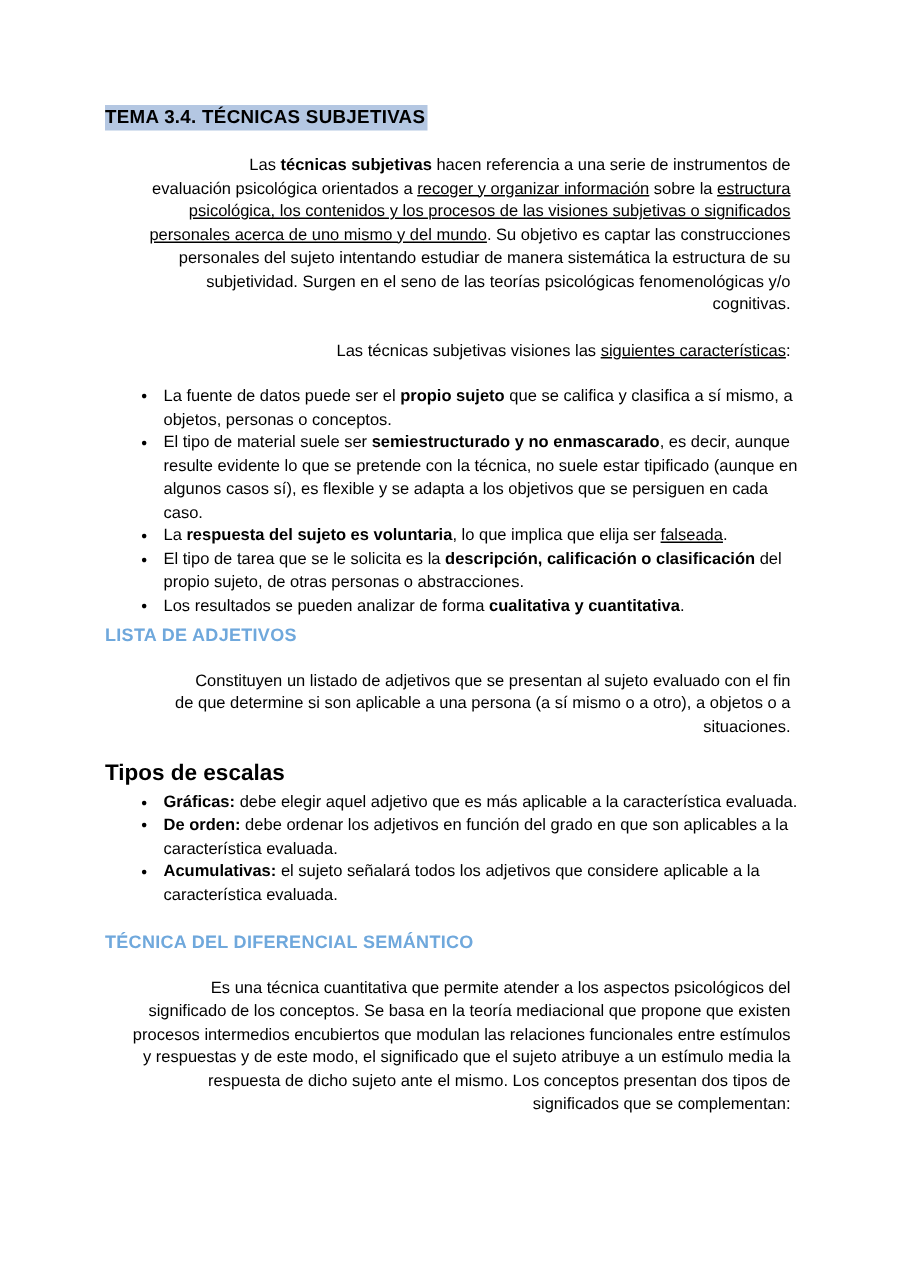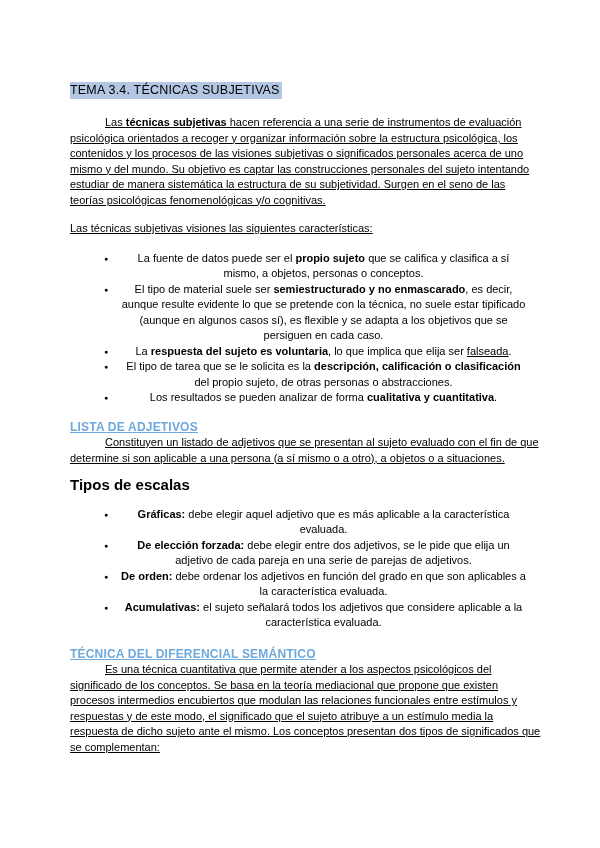--- a/index.html
+++ b/index.html
@@ -17,62 +17,59 @@
   }
   .page {
     box-sizing: border-box;
     width: 600px;
     height: 848px;
     padding: 66px 58px 0 70px;
     background: var(--background, #ffffff);
   }
   .title {
     font-size: 12.5px;
-    font-weight: normal;
+    font-weight: bold;
     line-height: 17px;
-    margin: 16px 0 15px 0;
+    margin: 4px 0 15px 0;
     letter-spacing: 0.2px;
   }
   .title .hl {
     background: var(--highlight, #b4c7e2);
     padding: 1px 2px 2px 0;
   }
   p.body {
     font-size: 11px;
     line-height: 15.5px;
-    margin: 0;
-    text-align: left;
-    text-decoration: underline;
+    margin: 15px;
+    text-align: right;
   }
   .indent {
     text-indent: 35px;
   }
   .mt-intro { margin-top: 16px !important; }
   .mt-lead  { margin-top: 13px !important; }
   h2.section-heading {
     color: var(--heading_blue, #6fa8dc);
     font-size: 12px;
     font-weight: bold;
     line-height: 15.5px;
     margin: 3px 0 0 0;
     letter-spacing: 0.2px;
-    text-decoration: underline;
   }
   h2.section-heading.big-gap { margin-top: 16px; }
   h3.subheading {
     font-size: 15px;
     font-weight: bold;
     line-height: 15.5px;
     margin: 11px 0 0 0;
   }
   ul.doc-list {
-    margin: 14px;
+    margin: 4px;
     padding: 0 0 0 35px;
     list-style: none;
-    text-align: center;
   }
   ul.doc-list li {
     font-size: 11px;
     line-height: 15.5px;
     position: relative;
   }
   ul.doc-list li::before {
     content: "●";
     position: absolute;
     left: -15px;
@@ -103,21 +100,20 @@
   </ul>
 
   <h2 class="section-heading">LISTA DE ADJETIVOS</h2>
 
   <p class="body indent"><span>Constituyen un listado de adjetivos que se presentan al sujeto evaluado con el fin de que determine si son aplicable a una persona (a sí mismo o a otro), a objetos o a situaciones.</span></p>
 
   <h3 class="subheading">Tipos de escalas</h3>
 
   <ul class="doc-list">
     <li><b>Gráficas:</b><span> debe elegir aquel adjetivo que es más aplicable a la característica evaluada.</span></li>
-    <li><b>De elección forzada:</b><span> debe elegir entre dos adjetivos, se le pide que elija un adjetivo de cada pareja en una serie de parejas de adjetivos.</span></li>
     <li><b>De orden:</b><span> debe ordenar los adjetivos en función del grado en que son aplicables a la característica evaluada.</span></li>
     <li><b>Acumulativas:</b><span> el sujeto señalará todos los adjetivos que considere aplicable a la característica evaluada.</span></li>
   </ul>
 
   <h2 class="section-heading big-gap">TÉCNICA DEL DIFERENCIAL SEMÁNTICO</h2>
 
   <p class="body indent"><span>Es una técnica cuantitativa que permite atender a los aspectos psicológicos del significado de los conceptos. Se basa en la teoría mediacional que propone que existen procesos intermedios encubiertos que modulan las relaciones funcionales entre estímulos y respuestas y de este modo, el significado que el sujeto atribuye a un estímulo media la respuesta de dicho sujeto ante el mismo. Los conceptos presentan dos tipos de significados que se complementan:</span></p>
 
 </div>
 

